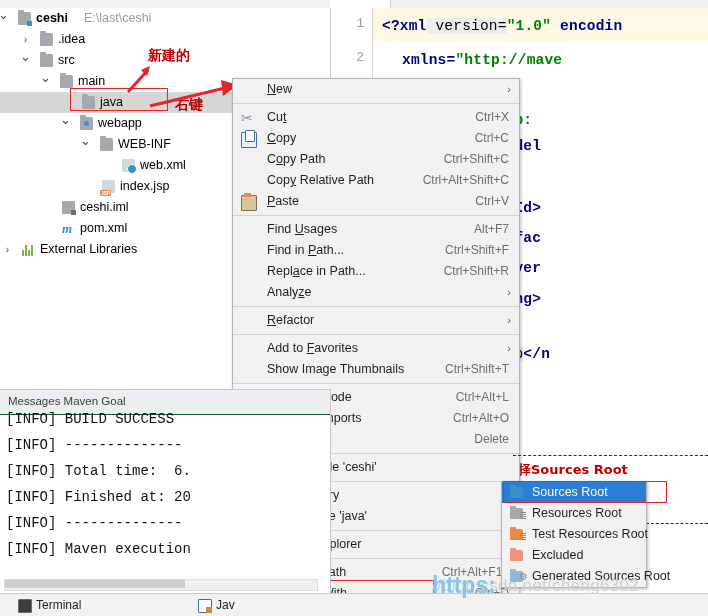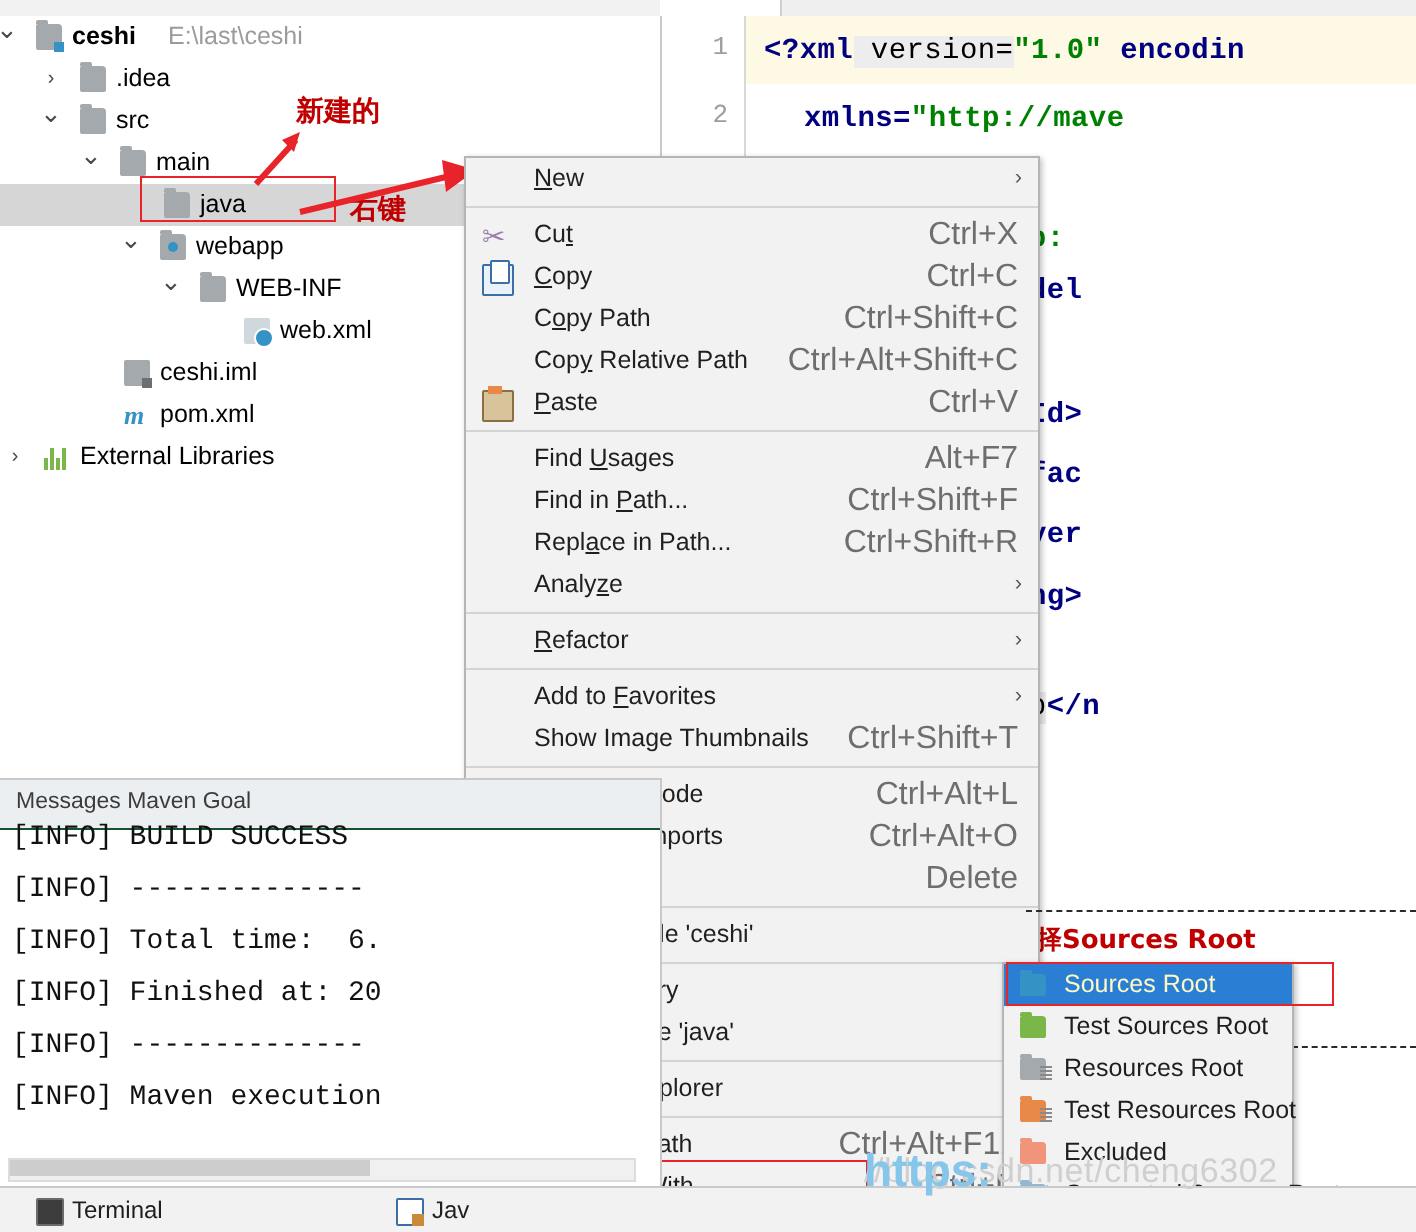--- a/index.html
+++ b/index.html
@@ -60,21 +60,21 @@
   .c-tag{color:#000080;font-weight:bold;}
   .c-attr{color:#000080;font-weight:bold;}
   .c-str{color:#008000;font-weight:bold;}
   .c-plain{color:#000000;}
   .hl-bg{background:#ededed;}
 
   
   .ctxmenu{left:232px;top:78px;width:286px;background:#f2f2f2;border:1px solid #b5b5b5;box-shadow:1px 1px 3px rgba(0,0,0,.25);}
   .mi{position:relative;height:21px;line-height:21px;font-size:12.5px;color:#1f1f1f;white-space:nowrap;}
   .mi .mlabel{position:absolute;left:34px;}
-  .mi .macc{position:absolute;right:10px;color:#6e6e6e;font-size:16px;}
+  .mi .macc{position:absolute;right:10px;color:#6e6e6e;font-size:12px;}
   .mi .marrow{position:absolute;right:8px;color:#555;font-size:11px;}
   .mi .micon{position:absolute;left:8px;top:4px;width:14px;height:14px;}
   .mi.hl{background:#2a7fd4;color:#fff;}
   .mi.hl .mlabel{color:#fff;}
   .msep{height:1px;background:#d3d3d3;margin:3px 0;}
   .u{text-decoration:underline;}
 
   
   .i-cut:before{content:"\2702";position:absolute;left:0;top:-3px;font-size:14px;color:#9a7fb0;}
   .i-copy{border:1.5px solid #3a6ea5;background:#e9f2fa;border-radius:1px;width:10px;height:12px;}
@@ -185,20 +185,24 @@
         <div class="tree-row">
           <span class="twisty" style="left: 80px; font-size: 13px; line-height: 14px;">⌄</span>
           <span class="ic ic-folder" style="left: 100px;"></span>
           <span class="tree-label" style="left: 118px;">WEB-INF</span>
         </div>
         <div class="tree-row">
           <span class="ic ic-xmlfile" style="left: 122px;"></span>
           <span class="tree-label" style="left: 140px;">web.xml</span>
         </div>
         <div class="tree-row">
+          <span class="ic ic-jsp" style="left: 102px;"></span>
+          <span class="tree-label" style="left: 120px;">index.jsp</span>
+        </div>
+        <div class="tree-row">
           <span class="ic ic-module" style="left: 62px;"></span>
           <span class="tree-label" style="left: 80px;">ceshi.iml</span>
         </div>
         <div class="tree-row">
           <span class="ic ic-m" style="left: 62px;">m</span>
           <span class="tree-label" style="left: 80px;">pom.xml</span>
         </div>
         <div class="tree-row">
           <span class="twisty" style="left: 2px;">›</span>
           <span class="ic ic-lib" style="left: 22px;">
@@ -336,24 +340,20 @@
 
   <div class="dash-rule" style="left:513px;top:455px;width:195px;"></div>
   <div class="dash-rule" style="left:646px;top:523px;width:62px;"></div>
   <div class="dash-rule" style="left:646px;top:595px;width:62px;"></div>
 
   <div class="abs submenu">
     <div id="submenu-host">
         <div class="smi hl">
           <span class="sic" style="background: rgb(53, 146, 196);"></span>
           <span class="slabel">Sources Root</span>
-        </div>
-        <div class="smi">
-          <span class="sic" style="background: rgb(122, 182, 72);"></span>
-          <span class="slabel">Test Sources Root</span>
         </div>
         <div class="smi">
           <span class="sic sic-lines" style="background: rgb(163, 169, 173);"></span>
           <span class="slabel">Resources Root</span>
         </div>
         <div class="smi">
           <span class="sic sic-lines" style="background: rgb(232, 137, 74);"></span>
           <span class="slabel">Test Resources Root</span>
         </div>
         <div class="smi">

